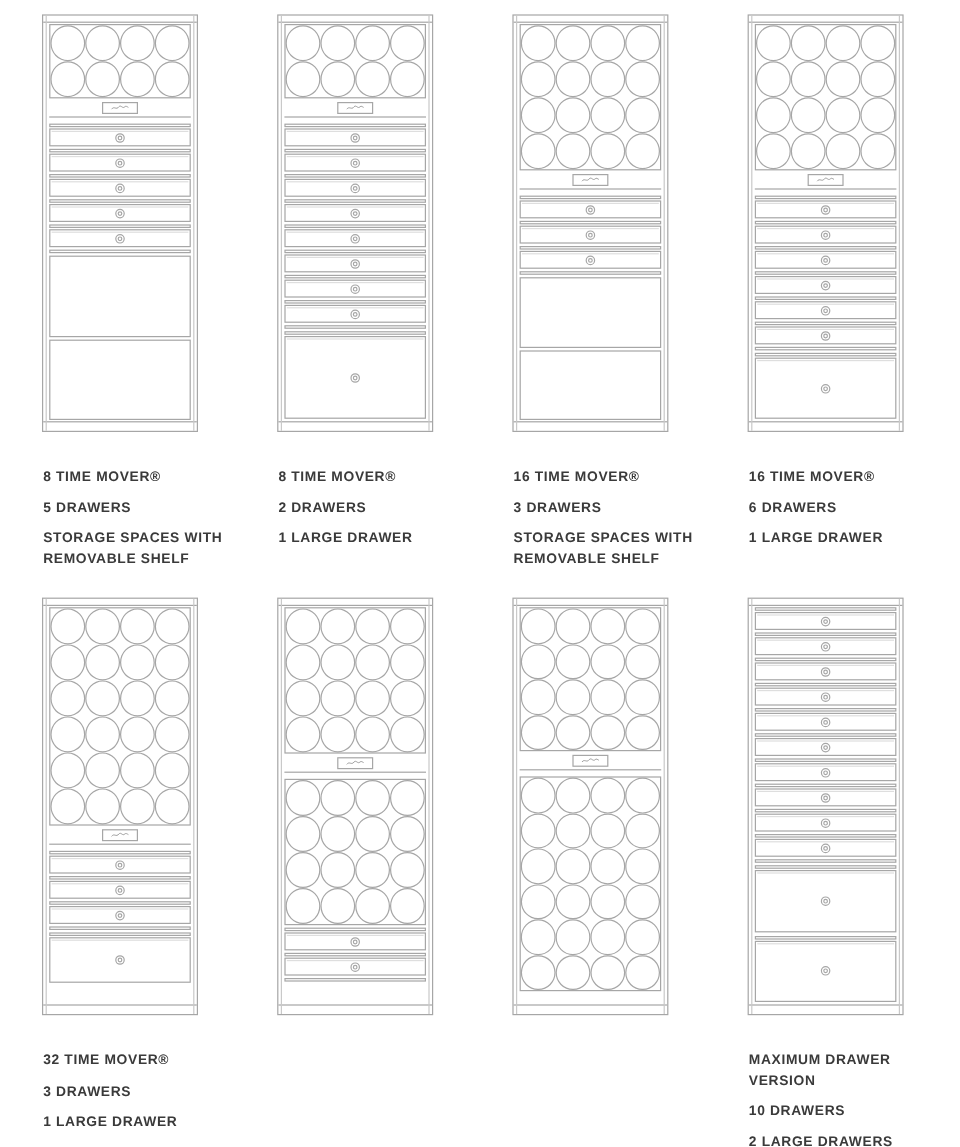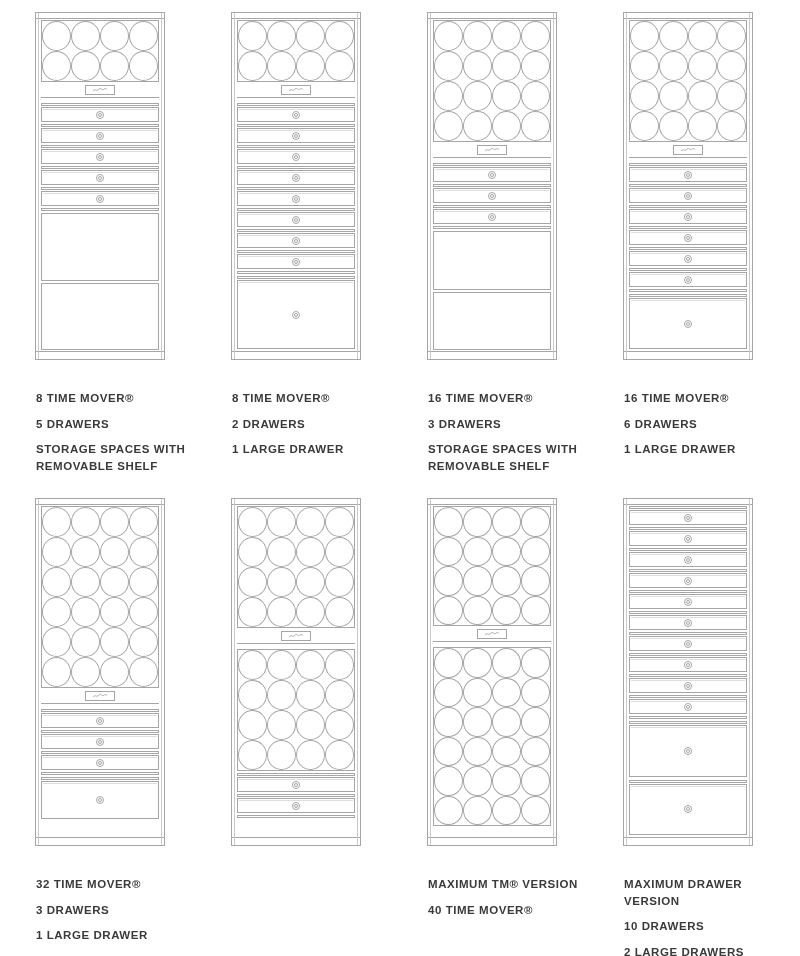--- a/index.html
+++ b/index.html
@@ -630,24 +630,20 @@
                 <div class="winder"></div>
                 <div class="winder"></div>
                 <div class="winder"></div>
                 <div class="winder"></div>
               </div>
             </div>
             <div class="sec-spacer"></div>
           </div>
           <div class="cab-plinth"></div>
         </div>
-        <div class="caption">
-          <p class="cap-line">MAXIMUM TM® VERSION</p>
-          <p class="cap-line">40 TIME MOVER®</p>
-        </div>
       </div>
       <div class="cell">
         <div class="cabinet">
           <div class="wall wall-l"></div>
           <div class="wall wall-r"></div>
           <div class="cab-header"></div>
           <div class="cab-body">
             <div class="sec-drawers">
               <div class="rail"></div>
               <div class="drawer-face">

